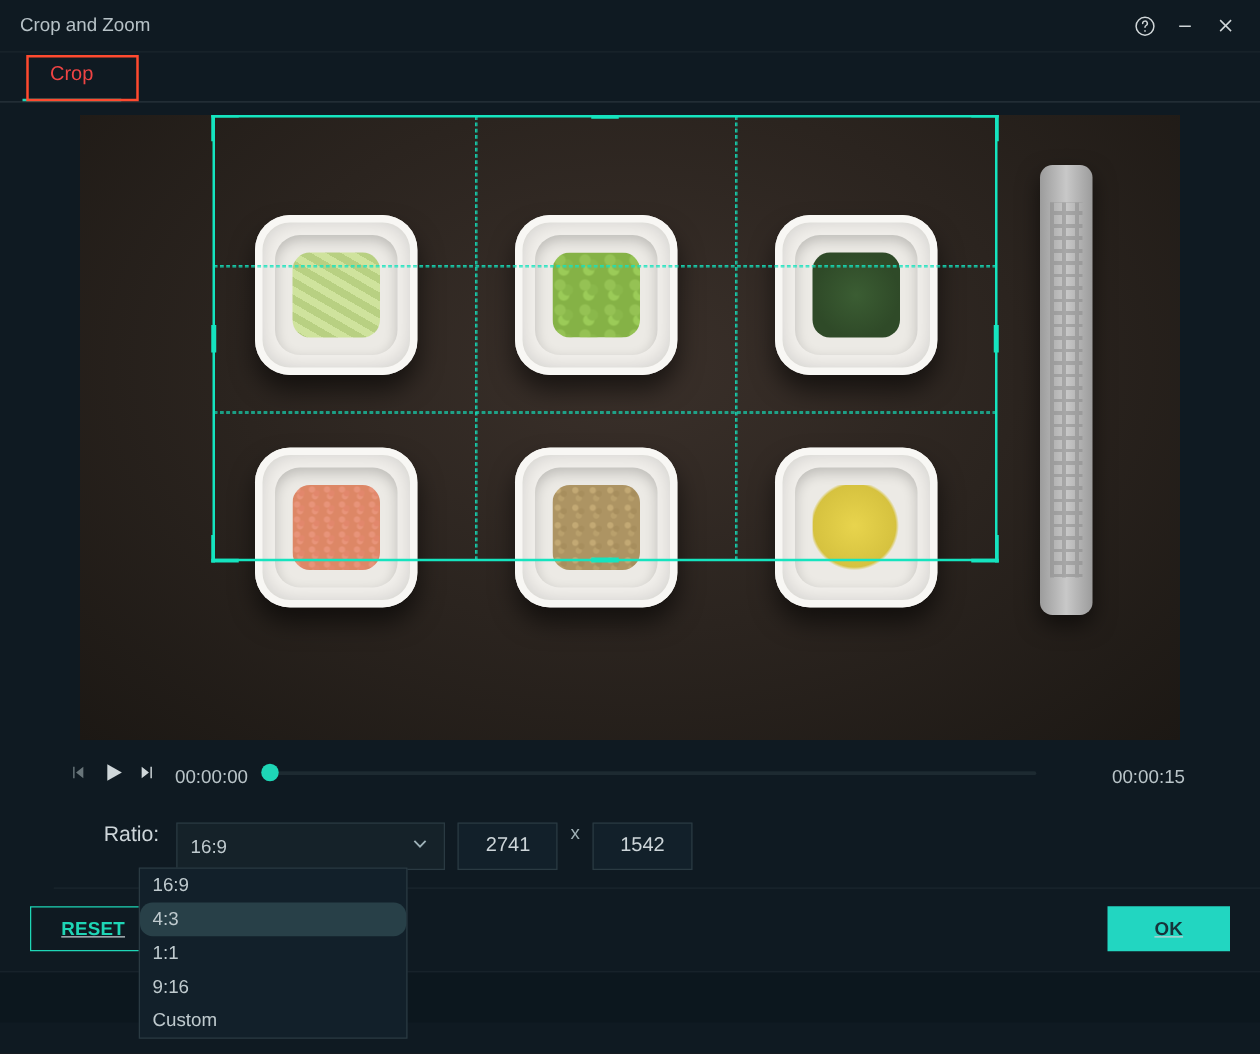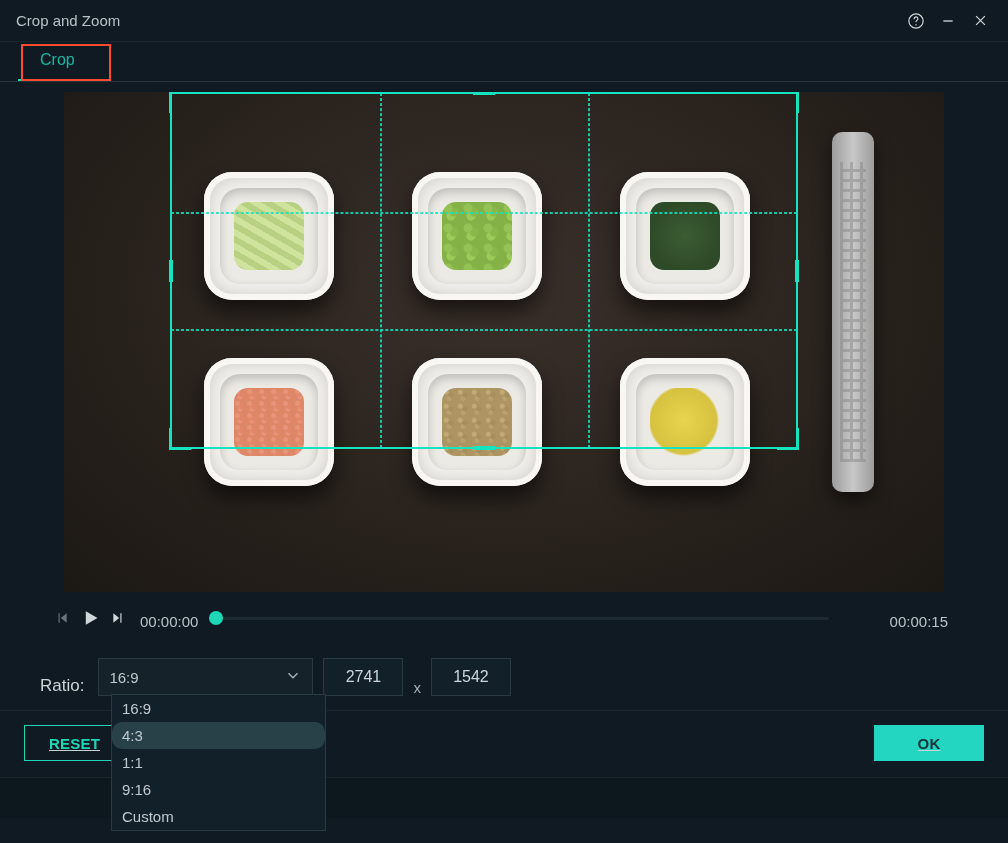--- a/index.html
+++ b/index.html
@@ -40,21 +40,21 @@
     border-bottom: 1px solid #2a353c;
     padding-left: 18px;
   }
   .tab {
     padding: 9px 22px;
     color: #b7c2c7;
     cursor: pointer;
     font-size: 16px;
   }
   .tab.active {
-    color: #14b8a6;
+    color: #ef4444;
     border-bottom: 2px solid #1ed6b6;
   }
   .tab-highlight {
     position: absolute;
     left: 21px;
     top: 44px;
     width: 90px;
     height: 37px;
     border: 2px solid #ff4a2f;
     pointer-events: none;
@@ -181,24 +181,25 @@
     height:3px; background:#1d2a31; width:100%; border-radius:2px;
   }
   .track .dot {
     position:absolute; left:0; top:50%; transform:translate(-50%,-50%);
     width:14px; height:14px; border-radius:50%; background:#1ed6b6;
   }
   .time-end { color:#b8c3c7; font-size:15px; margin-left:10px;padding-left:47px; }
 
   
   .ratio-row {
-    display:flex; align-items:flex-end;
+    display:flex; align-items:flex-start;
     padding: 12px 60px 14px 40px;
     gap: 10px;
     border-bottom:1px solid #1b262e;
+    margin-left:43px;
   }
   .ratio-row .label { color:#cdd5d9; font-size:17px; margin-right:4px; }
   .select {
     position:relative;
     width:215px; height:38px;
     background:#152229;
     border:1px solid #2a3a42;
     display:flex; align-items:center;
     padding:0 10px;
     cursor:pointer;
@@ -366,21 +367,21 @@
     </span>
   </div>
   <input class="numfield" value="2741" style="">
   <span class="mult">x</span>
   <input class="numfield" value="1542" style="">
 </div>
 
 <div class="btn-row">
   <button class="btn">RESET</button>
   <div class="right">
-    <button class="btn solid" style="width:110px">OK</button>
+    <button class="btn solid" style="width:98px">OK</button>
   </div>
 </div>
 
 <div class="bottom-strip"></div>
 
 <div class="dropdown" id="dropdown">
     <div class="opt">16:9</div>
     <div class="opt hover">4:3</div>
     <div class="opt">1:1</div>
     <div class="opt">9:16</div>

